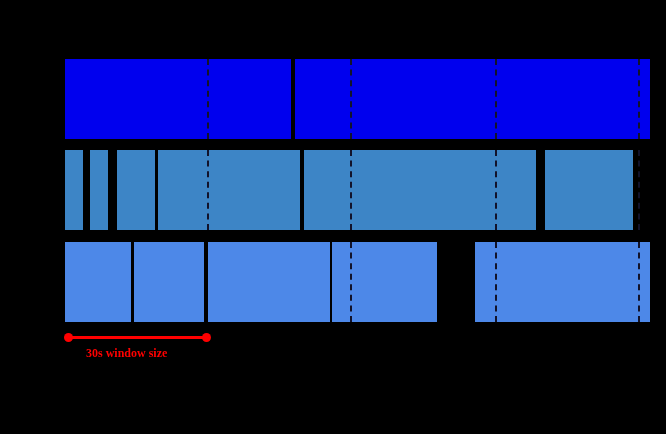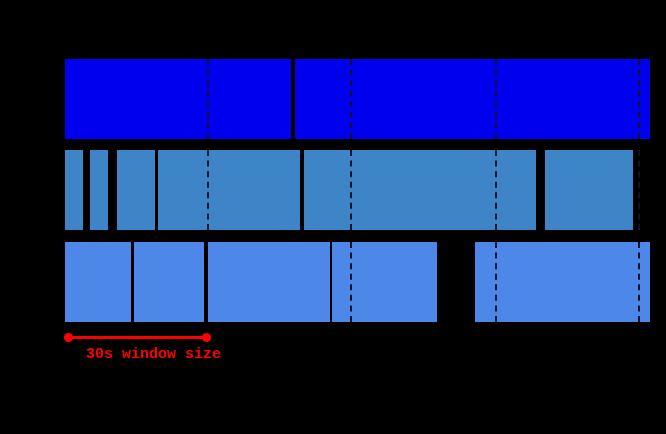--- a/index.html
+++ b/index.html
@@ -45,22 +45,22 @@
     position: absolute;
     width: 9px;
     height: 9px;
     border-radius: 50%;
     background: #ff0000;
     z-index: 9;
   }
   .annot-label {
     position: absolute;
     color: #ff0000;
-    font-size: 15px;
-    font-family: Liberation Mono, monospace;
+    font-size: 12px;
+    font-family: Liberation Serif, serif;
     font-weight: bold;
     white-space: nowrap;
     z-index: 9;
   }
 </style>
 </head>
 <body>
 
 <div id="chart-root">
 

